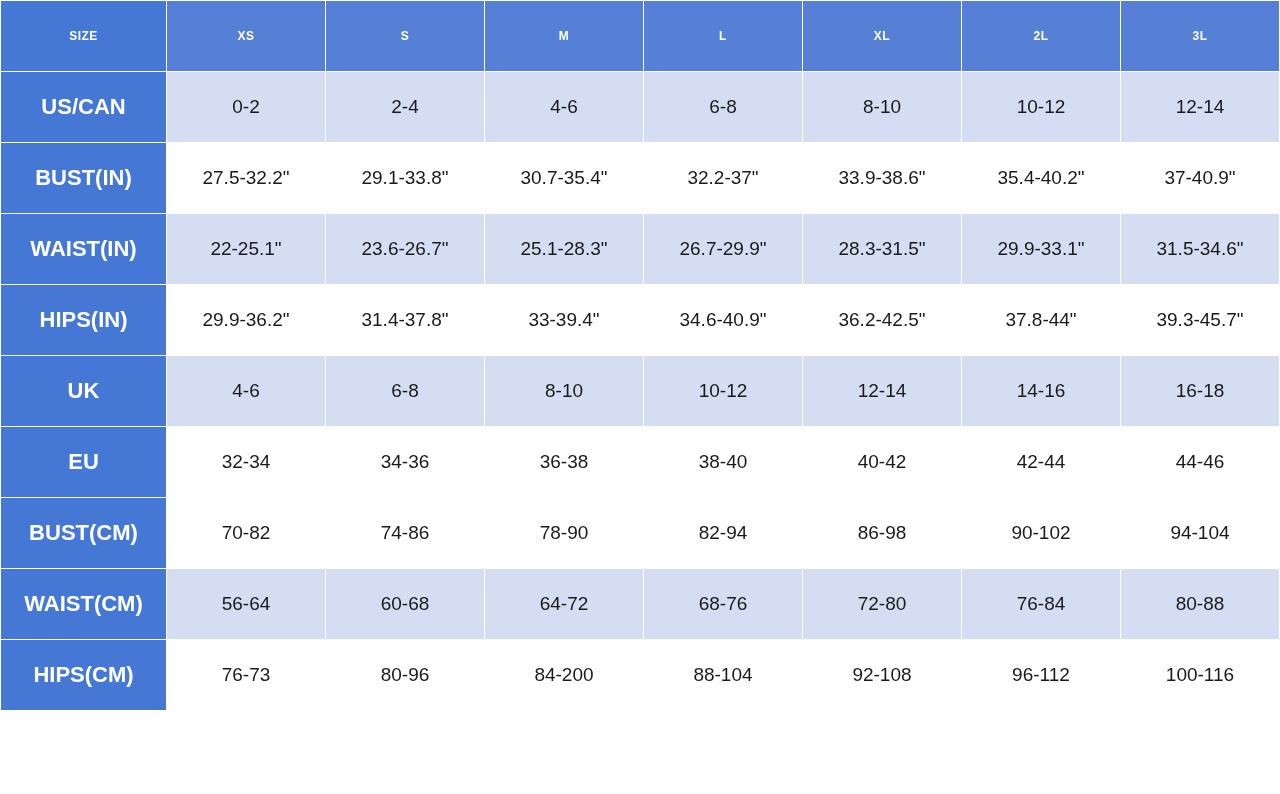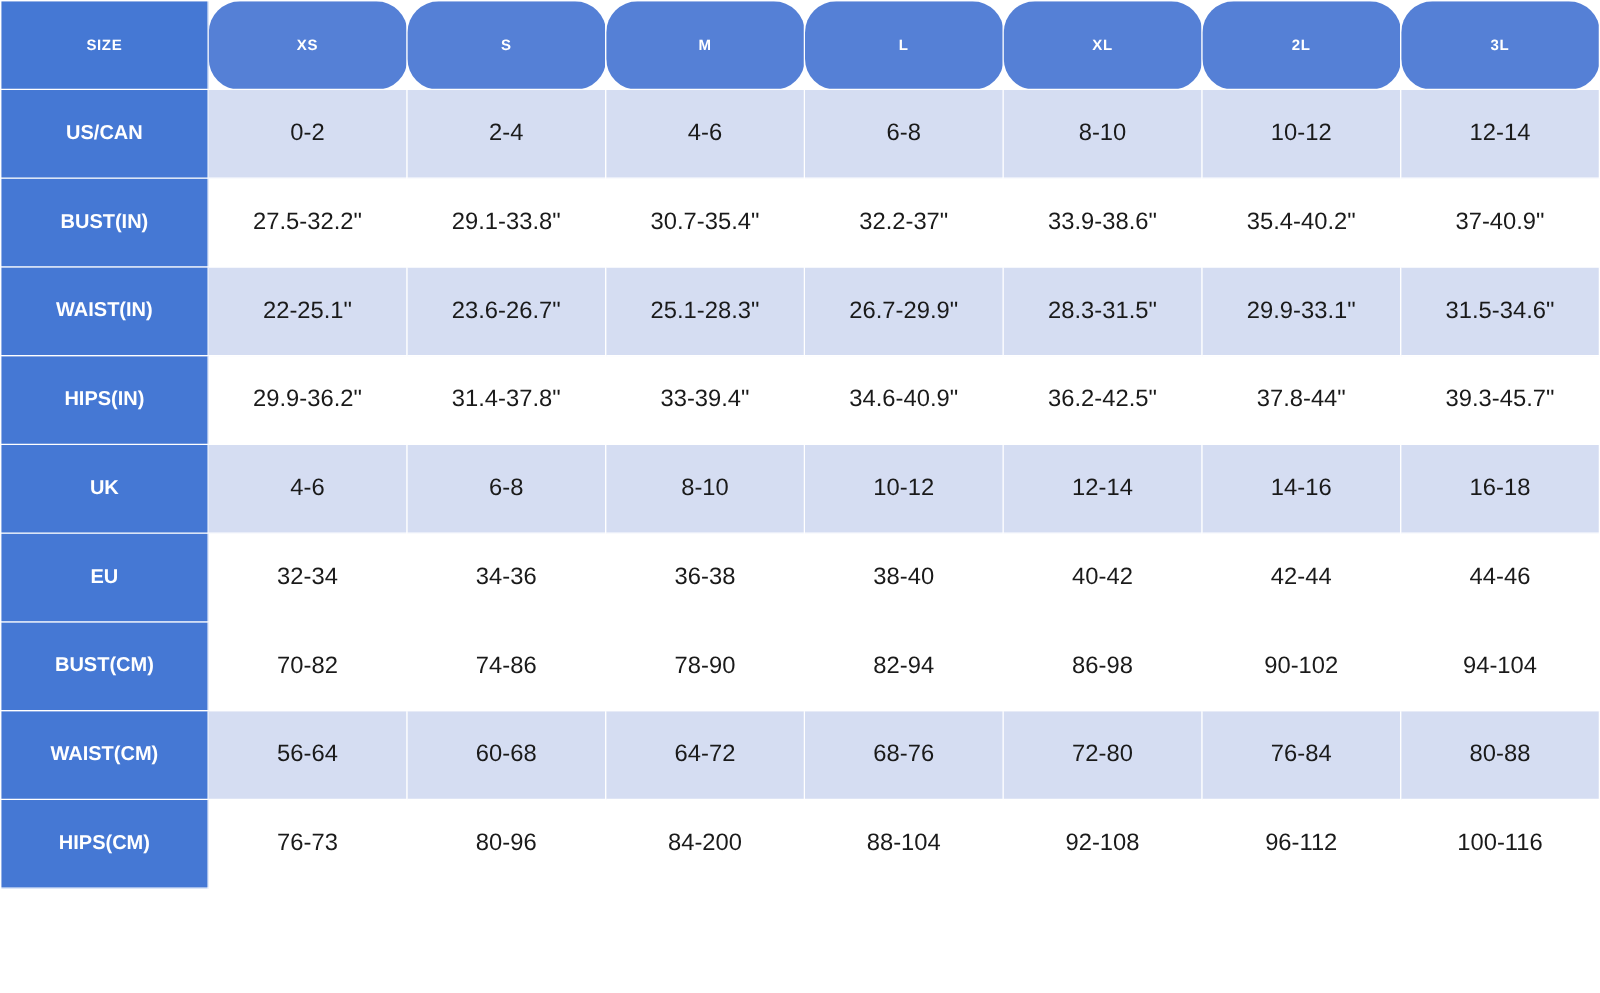--- a/index.html
+++ b/index.html
@@ -37,33 +37,32 @@
     letter-spacing: 0.5px;
   }
   #size-chart thead th.corner {
     background: #4578d4;
   }
   
   #size-chart tbody th.row-label {
     background: #4578d4;
     color: #ffffff;
     font-weight: bold;
-    font-size: 16px;
+    font-size: 22px;
     width: 170px;
   }
   
   #size-chart tbody tr.alt td {
     background: #d5ddf2;
   }
   #size-chart tbody tr.plain td {
     background: #ffffff;
   }
   .col-w {
     width: 158px;
-    border-radius: 25px;
   }
 </style>
 </head>
 <body>
 
 <table id="size-chart">
   <thead>
     <tr>
       <th class="corner">SIZE</th>
       <th class="col-w">XS</th>

